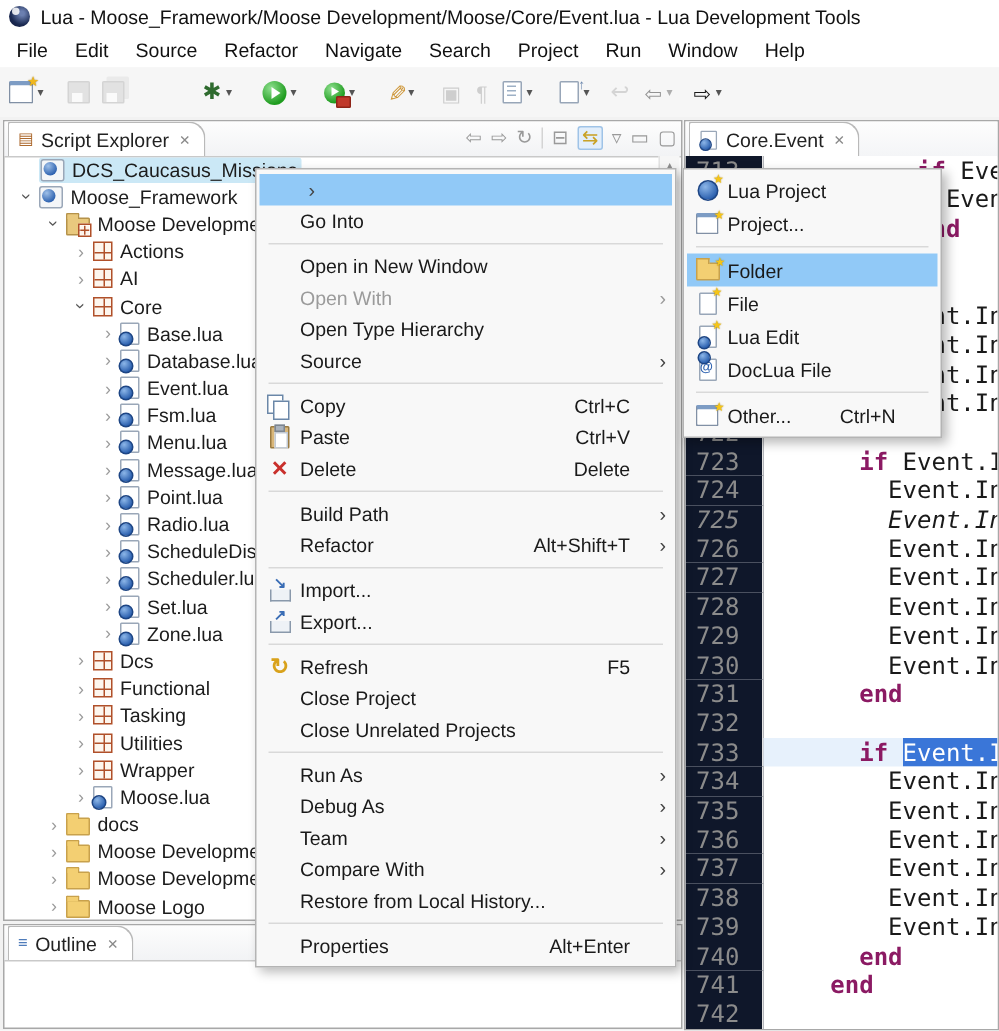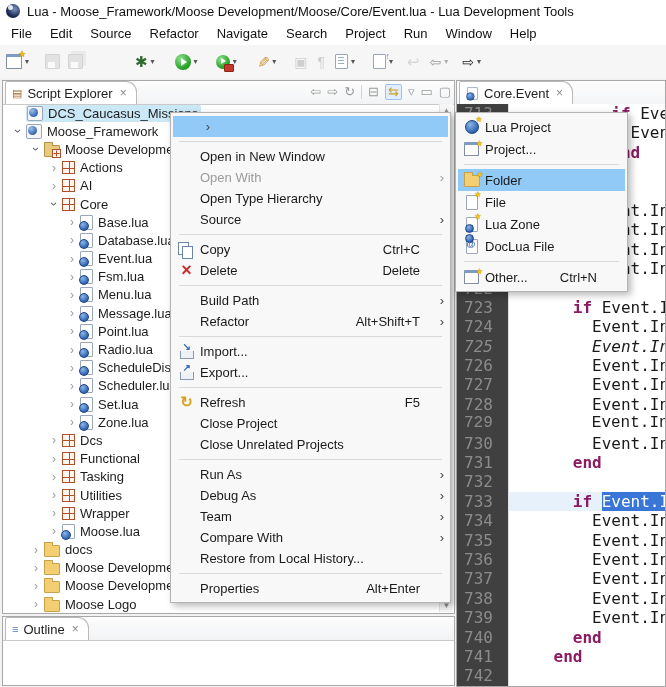--- a/index.html
+++ b/index.html
@@ -88,21 +88,21 @@
   .ti-folder{width:14px;height:10px;margin-top:3px;background:#f3cf72;border:1px solid #c8a14c;border-radius:1px;}
   .ti-folder::before{content:"";position:absolute;left:-1px;top:-4px;width:7px;height:3px;background:#f3cf72;border:1px solid #c8a14c;border-bottom:none;border-radius:1px 1px 0 0;}
   
   #outline{left:2px;top:616px;width:453px;height:70px;}
   
   #editor{left:456px;top:80px;width:210px;height:607px;border-left:1px solid #a8a8a8;}
   #editor .panel-head{background:linear-gradient(#fdfdfd,#f4f5f7);}
   .code-wrap{position:absolute;left:0;top:23px;right:0;bottom:0;background:#fff;overflow:hidden;
              font-family:"DejaVu Sans Mono",monospace;font-size:16px;line-height:19.4px;}
   .cline{display:flex;height:19.4px;white-space:pre;}
-  .lnum{flex:0 0 44px;padding-left:7px;color:#8b8b8b;border-right:1px solid #e4e4e4;background:#404040;}
+  .lnum{flex:0 0 44px;padding-left:7px;color:#8b8b8b;border-right:1px solid #e4e4e4;background:#0f172a;}
   .ctext{flex:1;padding-left:6px;overflow:hidden;}
   .cline.cur .ctext{background:#e7f1fc;}
   .seg-k{color:#8b1a63;font-weight:bold;}
   .seg-s{background:#3a76d8;color:#fff;}
   
   .menu{position:absolute;background:#f8f8f8;border:1px solid #b4b4b4;box-shadow:3px 3px 7px rgba(0,0,0,.28);
         padding:3px 0;box-sizing:border-box;z-index:100;}
   #ctxmenu{left:170px;top:112px;width:281px;}
   #submenu{left:455px;top:112px;width:173px;z-index:101;}
   .mrow{display:flex;align-items:center;height:21px;margin:0 2px;padding:0 4px 0 0;}
@@ -414,21 +414,21 @@
       <span class="cline" style="display: flex;"><span class="lnum">719</span><span class="ctext"><span>        Event.IniDCSGroup = Event.IniDCSUnit:getGroup()</span></span></span>
       <span class="cline" style="display: flex;"><span class="lnum">720</span><span class="ctext"><span>        Event.IniDCSUnitName = Event.IniDCSUnit:getName()</span></span></span>
       <span class="cline" style="display: flex;"><span class="lnum">721</span><span class="ctext"><span>        Event.IniUnitName = Event.IniDCSUnitName</span></span></span>
       <span class="cline" style="display: flex;"><span class="lnum">722</span><span class="ctext"></span></span>
       <span class="cline" style="display: flex;"><span class="lnum">723</span><span class="ctext"><span>      </span><span class="seg-k">if</span><span> Event.IniDCSUnit </span></span></span>
       <span class="cline" style="display: flex;"><span class="lnum">724</span><span class="ctext"><span>        Event.IniDCSUnitName = Event.IniDCSUnit:getName()</span></span></span>
       <span class="cline" style="display: flex; font-style: italic;"><span class="lnum">725</span><span class="ctext"><span>        Event.IniUnitName = Event.IniDCSUnitName</span></span></span>
       <span class="cline" style="display: flex;"><span class="lnum">726</span><span class="ctext"><span>        Event.IniUnit = UNIT:FindByName( Event.IniDCSUnitName )</span></span></span>
       <span class="cline" style="display: flex;"><span class="lnum">727</span><span class="ctext"><span>        Event.IniCoalition = Event.IniDCSUnit:getCoalition()</span></span></span>
       <span class="cline" style="display: flex;"><span class="lnum">728</span><span class="ctext"><span>        Event.IniCategory = Event.IniDCSUnit:getDesc().category</span></span></span>
-      <span class="cline" style="display: flex; font-family: Liberation Mono, monospace;"><span class="lnum">729</span><span class="ctext"><span>        Event.IniTypeName = Event.IniDCSUnit:getTypeName()</span></span></span>
+      <span class="cline" style="display: flex;"><span class="lnum">729</span><span class="ctext"><span>        Event.IniTypeName = Event.IniDCSUnit:getTypeName()</span></span></span>
       <span class="cline" style="display: flex;"><span class="lnum">730</span><span class="ctext"><span>        Event.IniGroupName = Event.IniDCSGroupName</span></span></span>
       <span class="cline" style="display: flex;"><span class="lnum">731</span><span class="ctext"><span>      </span><span class="seg-k">end</span></span></span>
       <span class="cline" style="display: flex;"><span class="lnum">732</span><span class="ctext"></span></span>
       <span class="cline cur" style="display: flex;"><span class="lnum">733</span><span class="ctext"><span>      </span><span class="seg-k">if</span><span> </span><span class="seg-s">Event.IniDCSUnit</span></span></span>
       <span class="cline" style="display: flex;"><span class="lnum">734</span><span class="ctext"><span>        Event.IniDCSGroup = Event.IniDCSUnit:getGroup()</span></span></span>
       <span class="cline" style="display: flex;"><span class="lnum">735</span><span class="ctext"><span>        Event.IniDCSGroupName = Event.IniDCSGroup:getName()</span></span></span>
       <span class="cline" style="display: flex;"><span class="lnum">736</span><span class="ctext"><span>        Event.IniGroup = GROUP:FindByName( Event.IniDCSGroupName )</span></span></span>
       <span class="cline" style="display: flex;"><span class="lnum">737</span><span class="ctext"><span>        Event.IniGroupName = Event.IniDCSGroupName</span></span></span>
       <span class="cline" style="display: flex;"><span class="lnum">738</span><span class="ctext"><span>        Event.IniPlayerName = Event.IniDCSUnit:getPlayerName()</span></span></span>
       <span class="cline" style="display: flex;"><span class="lnum">739</span><span class="ctext"><span>        Event.IniCoalition = Event.IniDCSUnit:getCoalition()</span></span></span>
@@ -437,20 +437,25 @@
       <span class="cline" style="display: flex;"><span class="lnum">742</span><span class="ctext"></span></span>
       <span class="cline" style="display: flex;"><span class="lnum">743</span><span class="ctext"><span>      </span><span class="seg-k">if</span><span> Event.target </span></span></span>
     </div>
 </div>
 
 <div class="menu" id="ctxmenu">
     <div class="mrow hl">
       <span class="mi-col"></span>
       <span class="msub">›</span>
     </div>
+    <div class="mrow">
+      <span class="mi-col"></span>
+      <span class="mlabel">Go Into</span>
+      <span class="msub"></span>
+    </div>
     <div class="msep"></div>
     <div class="mrow">
       <span class="mi-col"></span>
       <span class="mlabel">Open in New Window</span>
       <span class="msub"></span>
     </div>
     <div class="mrow dis">
       <span class="mi-col"></span>
       <span class="mlabel">Open With</span>
       <span class="msub">›</span>
@@ -469,20 +474,28 @@
     <div class="mrow">
       <span class="mi-col">
         <span class="mi mi-copy"></span>
       </span>
       <span class="mlabel">Copy</span>
       <span class="mshort">Ctrl+C</span>
       <span class="msub"></span>
     </div>
     <div class="mrow">
       <span class="mi-col">
+        <span class="mi mi-paste"></span>
+      </span>
+      <span class="mlabel">Paste</span>
+      <span class="mshort">Ctrl+V</span>
+      <span class="msub"></span>
+    </div>
+    <div class="mrow">
+      <span class="mi-col">
         <span class="mi mi-delete"></span>
       </span>
       <span class="mlabel">Delete</span>
       <span class="mshort">Delete</span>
       <span class="msub"></span>
     </div>
     <div class="msep"></div>
     <div class="mrow">
       <span class="mi-col"></span>
       <span class="mlabel">Build Path</span>
@@ -590,21 +603,21 @@
       <span class="mi-col">
         <span class="mi si-file spark"></span>
       </span>
       <span class="mlabel">File</span>
       <span class="msub"></span>
     </div>
     <div class="mrow">
       <span class="mi-col">
         <span class="mi si-luafile spark"></span>
       </span>
-      <span class="mlabel">Lua Zone</span>
+      <span class="mlabel">Lua Edit</span>
       <span class="msub"></span>
     </div>
     <div class="mrow">
       <span class="mi-col">
         <span class="mi si-docluafile spark"></span>
       </span>
       <span class="mlabel">DocLua File</span>
       <span class="msub"></span>
     </div>
     <div class="msep"></div>

